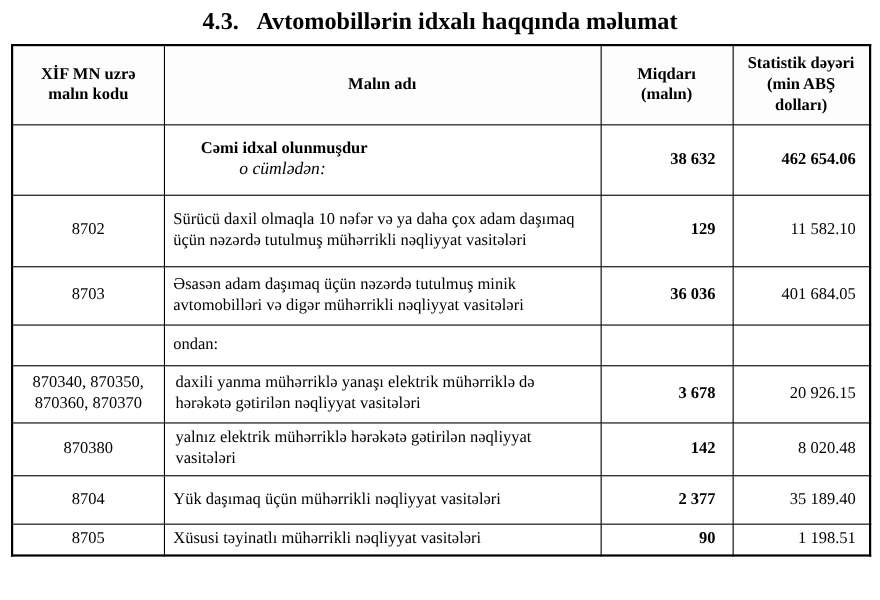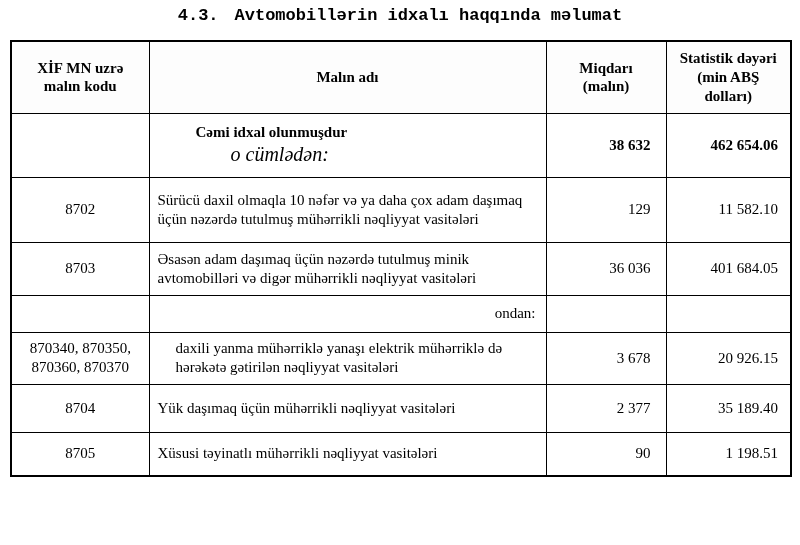--- a/index.html
+++ b/index.html
@@ -12,23 +12,22 @@
     font-family: "Liberation Serif", "DejaVu Serif", serif;
     color: #000000;
     overflow: hidden;
   }
   .doc-title {
     position: absolute;
     top: 6px;
     left: 0;
     width: 100%;
     text-align: center;
-    font-size: 17px;
+    font-size: 22px;
     font-weight: bold;
-    font-family: Liberation Mono, monospace;
   }
   .doc-title .num { margin-right: 16px; }
 
   table.data-table {
     position: absolute;
     left: 10px;
     top: 40px;
     width: 780px;
     border-collapse: collapse;
     table-layout: fixed;
@@ -59,48 +58,49 @@
     text-align: center;
     padding: 2px 4px;
   }
   td.name {
     text-align: left;
     padding: 3px 10px 3px 8px;
   }
   td.num {
     text-align: right;
     padding: 2px 15px 2px 4px;
+    font-weight: bold;
   }
   td.val {
     text-align: right;
     padding: 2px 12px 2px 4px;
     margin-top: 37px;
   }
 
   
   tbody tr:nth-child(1) td { height: 64px; }
   tbody tr:nth-child(2) td { height: 65px; }
   tbody tr:nth-child(3) td { height: 53px; }
   tbody tr:nth-child(4) td { height: 37px; }
   tbody tr:nth-child(5) td { height: 52px; }
   tbody tr:nth-child(6) td { height: 48px; }
   tbody tr:nth-child(7) td { height: 44px; }
   tbody tr:nth-child(8) td { height: 29px; }
 
   
-  tr.row-total td.name { padding-left: 46px; }
+  tr.row-total td.name { padding-left: 33px; }
   tr.row-total .total-main { display: block; font-weight: bold; }
-  tr.row-total .total-sub  { display: block; font-style: italic; padding-left: 35px; font-size: 20px; }
+  tr.row-total .total-sub  { display: block; font-style: italic; padding-left: 35px; font-size: 16px; }
   tr.row-total td.num, tr.row-total td.val { font-weight: bold; }
 
   
-  tr.row-divider td.name { text-align: right; padding-left: 8px; }
+  tr.row-divider td.name { text-align: left; padding-left: 8px; }
 
   
-  tr.row-indent td.name { padding-left: 26px; }
+  tr.row-indent td.name { padding-left: 10px; }
 </style>
 </head>
 <body>
 
 <div class="page">
 
   <div class="doc-title">
     <span class="num">4.3.</span><span>Avtomobillərin idxalı haqqında məlumat</span>
   </div>
 
@@ -158,20 +158,26 @@
         <td class="name">ondan:</td>
         <td class="num"></td>
         <td class="val"></td>
       </tr>
       <tr class="row-indent">
         <td class="code">870340, 870350, 870360, 870370</td>
         <td class="name">daxili yanma mühərriklə yanaşı elektrik mühərriklə də hərəkətə gətirilən nəqliyyat vasitələri</td>
         <td class="num">3 678</td>
         <td class="val">20 926.15</td>
       </tr>
+      <tr class="row-indent">
+        <td class="code">870380</td>
+        <td class="name">yalnız elektrik mühərriklə hərəkətə gətirilən nəqliyyat vasitələri</td>
+        <td class="num">142</td>
+        <td class="val">8 020.48</td>
+      </tr>
       <tr>
         <td class="code">8704</td>
         <td class="name">Yük daşımaq üçün mühərrikli nəqliyyat vasitələri</td>
         <td class="num">2 377</td>
         <td class="val">35 189.40</td>
       </tr>
       <tr>
         <td class="code">8705</td>
         <td class="name">Xüsusi təyinatlı mühərrikli nəqliyyat vasitələri</td>
         <td class="num">90</td>

